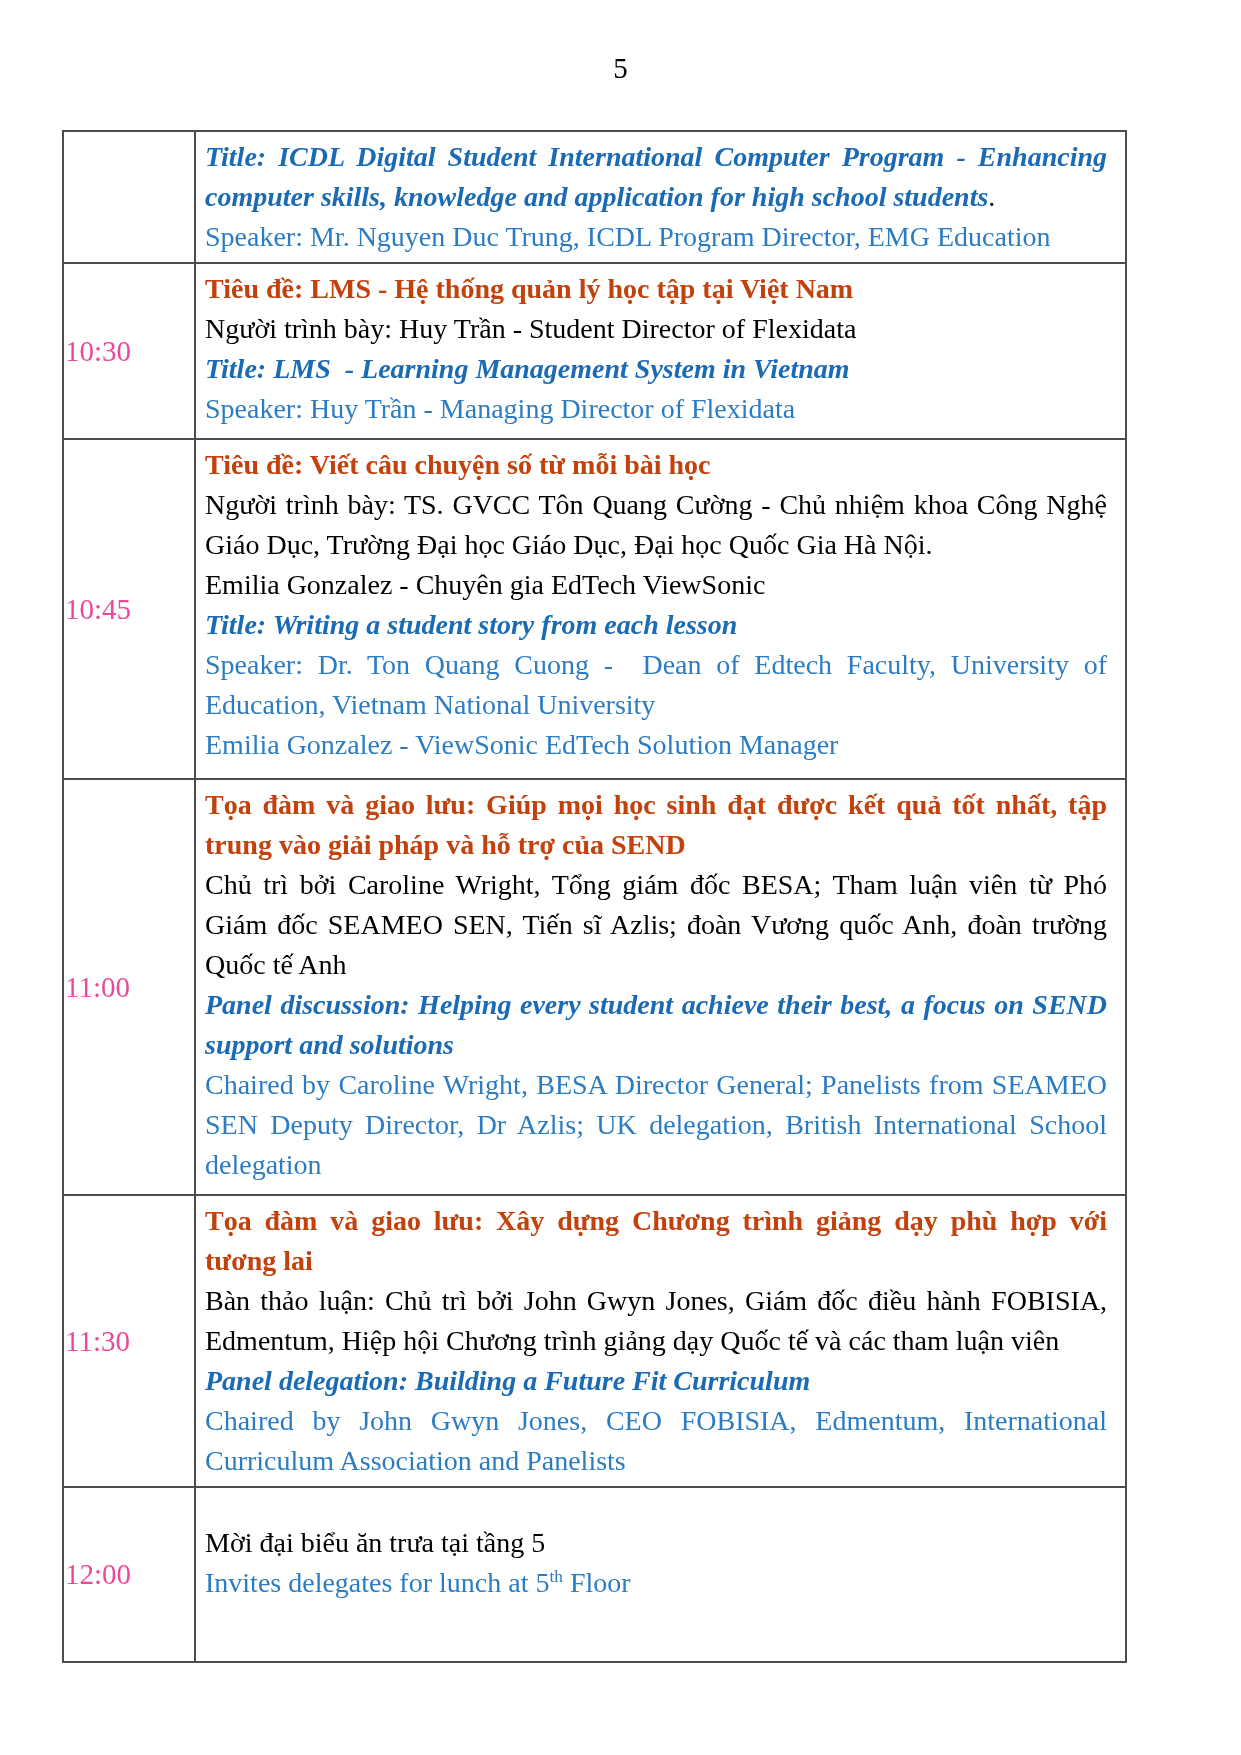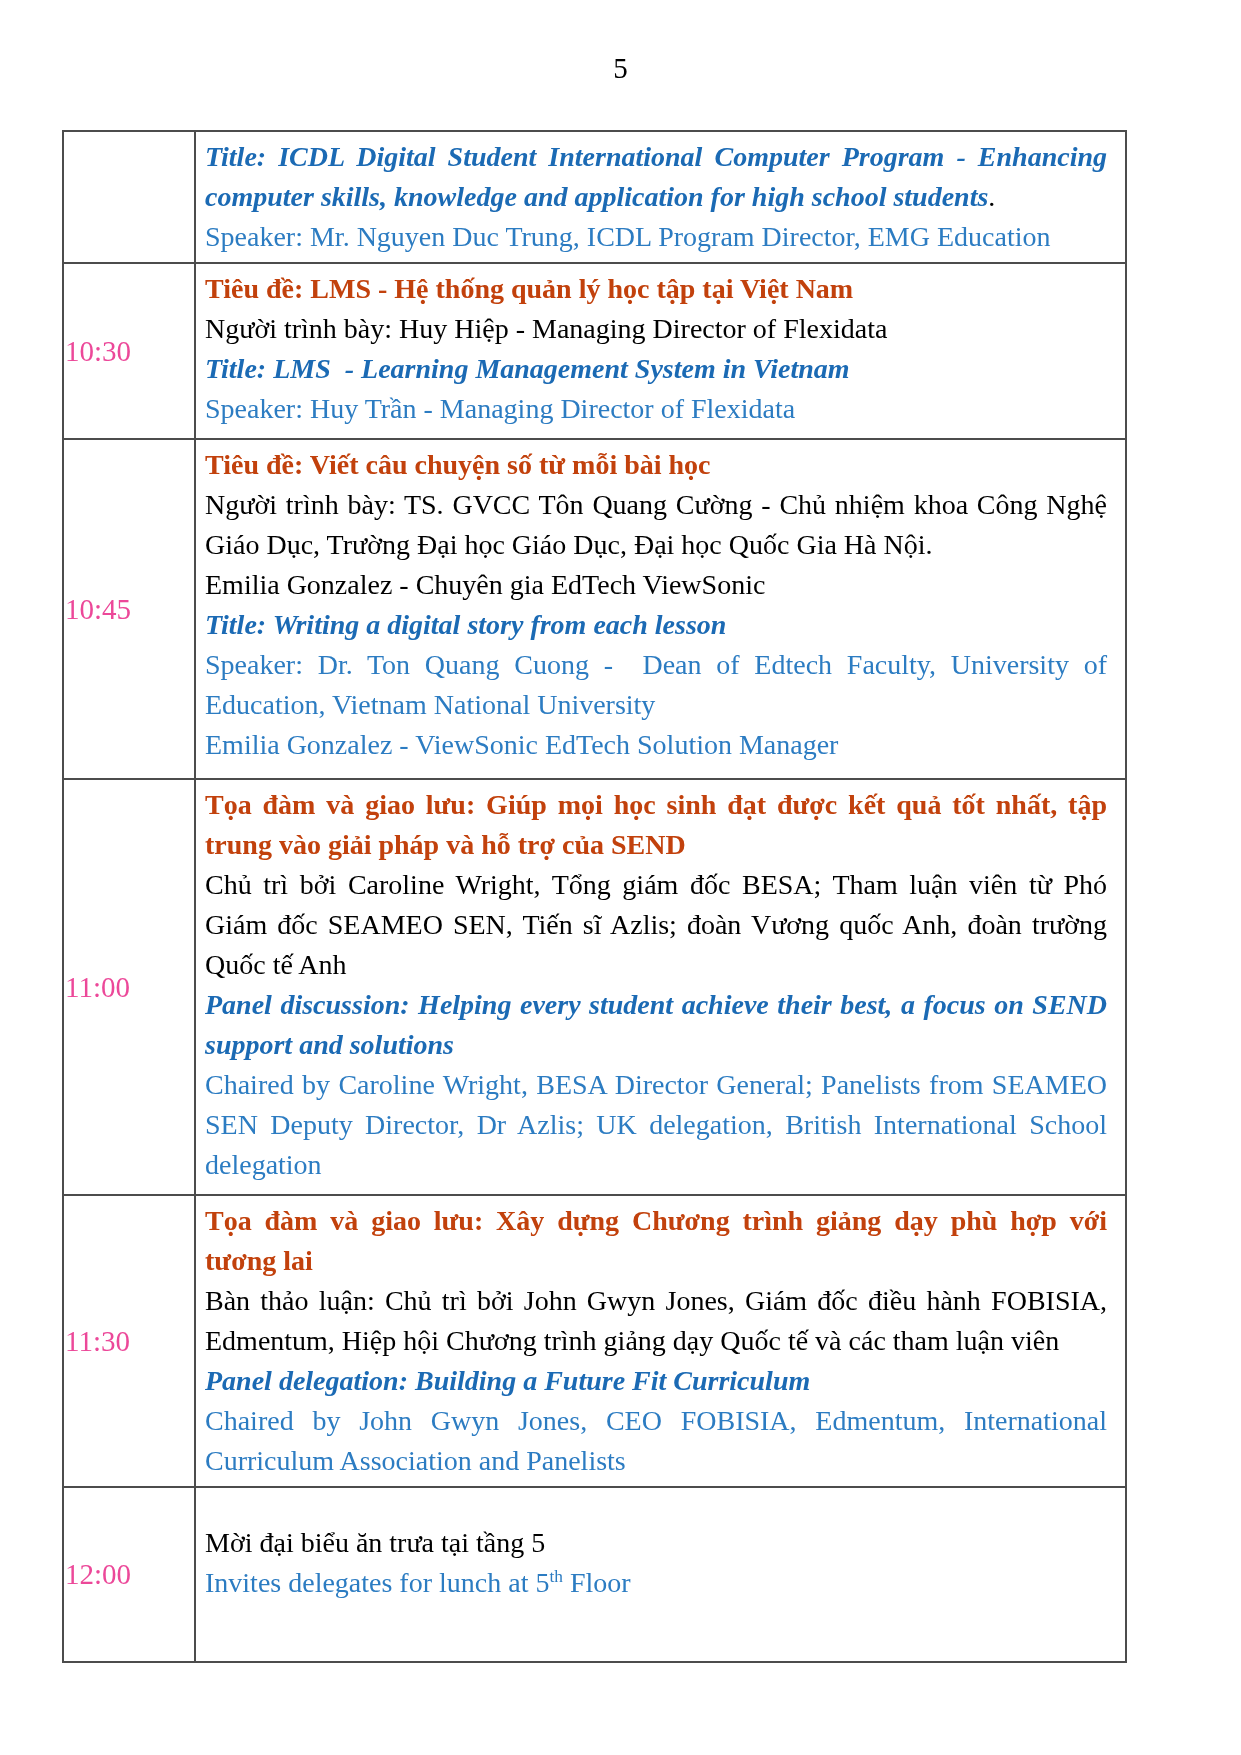--- a/index.html
+++ b/index.html
@@ -79,32 +79,32 @@
         <td class="time-cell"></td>
         <td class="content-cell">
           <p class="para justify"><span class="seg enb">Title: ICDL Digital Student International Computer Program - Enhancing computer skills, knowledge and application for high school students</span><span class="seg vn">.</span></p>
           <p class="para"><span class="seg en">Speaker: Mr. Nguyen Duc Trung, ICDL Program Director, EMG Education</span></p>
         </td>
       </tr>
       <tr style="height: 176px;">
         <td class="time-cell">10:30</td>
         <td class="content-cell">
           <p class="para"><span class="seg vnb">Tiêu đề: LMS - Hệ thống quản lý học tập tại Việt Nam</span></p>
-          <p class="para"><span class="seg vn">Người trình bày: Huy Hiệp - Managing Director of Flexidata</span></p>
+          <p class="para"><span class="seg vn">Người trình bày: Huy Trần - Student Director of Flexidata</span></p>
           <p class="para"><span class="seg enb">Title: LMS&nbsp; - Learning Management System in Vietnam</span></p>
           <p class="para"><span class="seg en">Speaker: Huy Trần - Managing Director of Flexidata</span></p>
         </td>
       </tr>
       <tr style="height: 340px;">
         <td class="time-cell">10:45</td>
         <td class="content-cell">
           <p class="para"><span class="seg vnb">Tiêu đề: Viết câu chuyện số từ mỗi bài học</span></p>
           <p class="para justify"><span class="seg vn">Người trình bày: TS. GVCC Tôn Quang Cường - Chủ nhiệm khoa Công Nghệ Giáo Dục, Trường Đại học Giáo Dục, Đại học Quốc Gia Hà Nội.</span></p>
           <p class="para"><span class="seg vn">Emilia Gonzalez - Chuyên gia EdTech ViewSonic</span></p>
-          <p class="para"><span class="seg enb">Title: Writing a digital story from each lesson</span></p>
+          <p class="para"><span class="seg enb">Title: Writing a student story from each lesson</span></p>
           <p class="para justify"><span class="seg en">Speaker: Dr. Ton Quang Cuong -&nbsp; Dean of Edtech Faculty, University of Education, Vietnam National University</span></p>
           <p class="para"><span class="seg en">Emilia Gonzalez - ViewSonic EdTech Solution Manager</span></p>
         </td>
       </tr>
       <tr style="height: 416px;">
         <td class="time-cell">11:00</td>
         <td class="content-cell">
           <p class="para justify"><span class="seg vnb">Tọa đàm và giao lưu: Giúp mọi học sinh đạt được kết quả tốt nhất, tập trung vào giải pháp và hỗ trợ của SEND</span></p>
           <p class="para justify"><span class="seg vn">Chủ trì bởi Caroline Wright, Tổng giám đốc BESA; Tham luận viên từ Phó Giám đốc SEAMEO SEN, Tiến sĩ Azlis; đoàn Vương quốc Anh, đoàn trường Quốc tế Anh</span></p>
           <p class="para justify"><span class="seg enb">Panel discussion: Helping every student achieve their best, a focus on SEND support and solutions</span></p>

